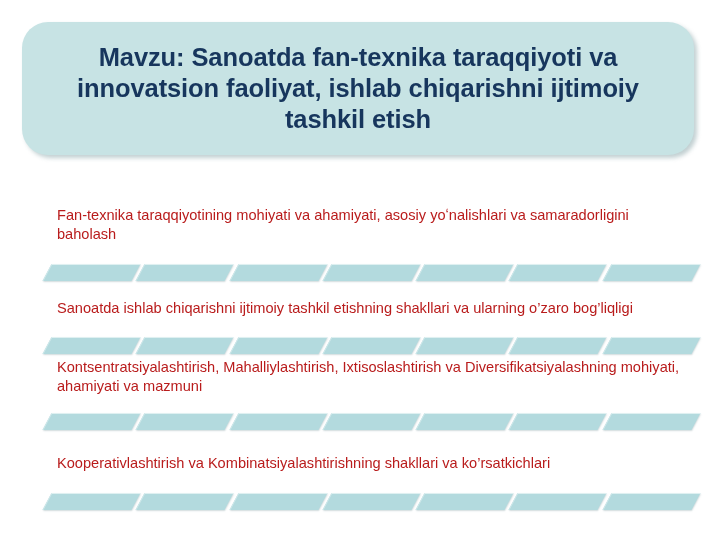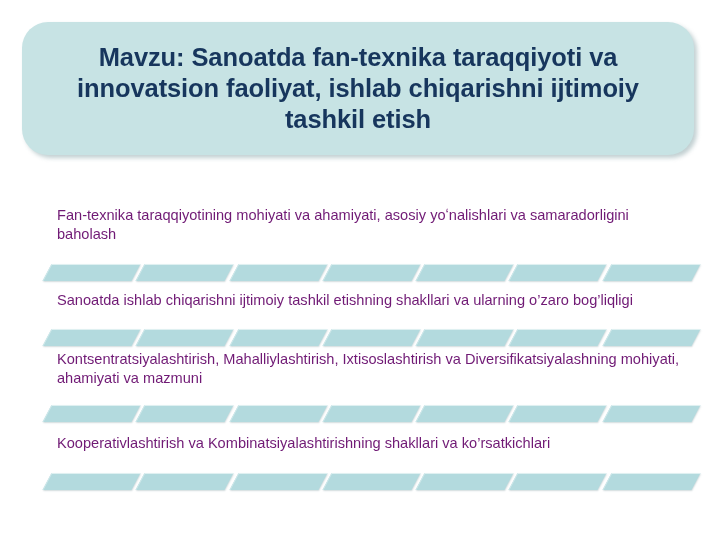--- a/index.html
+++ b/index.html
@@ -58,21 +58,21 @@
   }
 
   .section {
     position: relative;
   }
 
   .section-text {
     font-family: "Liberation Sans", sans-serif;
     font-size: 14.6px;
     line-height: 1.32;
-    color: #701a75;
+    color: #b91c1c;
     padding-left: 57px;
     padding-right: 28px;
     white-space: pre-line;
   }
 
   
   .divider {
     position: relative;
     height: 26px;
     margin-left: 47px;
@@ -118,21 +118,21 @@
     <div class="divider" style="margin-top:14px;">
       <div class="pgram sp-a"></div>
       <div class="pgram sp-a"></div>
       <div class="pgram sp-a"></div>
       <div class="pgram sp-a"></div>
       <div class="pgram sp-a"></div>
       <div class="pgram sp-a"></div>
       <div class="pgram sp-a"></div>
     </div>
 
-    <div class="section" style="margin-top:6px;">
+    <div class="section" style="margin-top:14px;">
       <div class="section-text">Sanoatda ishlab chiqarishni ijtimoiy tashkil etishning shakllari va ularning o’zaro bog’liqligi</div>
     </div>
 
     <div class="divider" style="margin-top:14px;">
       <div class="pgram sp-b"></div>
       <div class="pgram sp-b"></div>
       <div class="pgram sp-b"></div>
       <div class="pgram sp-b"></div>
       <div class="pgram sp-b"></div>
       <div class="pgram sp-b"></div>
@@ -146,21 +146,21 @@
     <div class="divider" style="margin-top:12px;">
       <div class="pgram sp-c"></div>
       <div class="pgram sp-c"></div>
       <div class="pgram sp-c"></div>
       <div class="pgram sp-c"></div>
       <div class="pgram sp-c"></div>
       <div class="pgram sp-c"></div>
       <div class="pgram sp-c"></div>
     </div>
 
-    <div class="section" style="margin-top:8px;">
+    <div class="section" style="margin-top:20px;">
       <div class="section-text">Kooperativlashtirish va Kombinatsiyalashtirishning shakllari va ko’rsatkichlari</div>
     </div>
 
     <div class="divider" style="margin-top:14px;">
       <div class="pgram sp-d"></div>
       <div class="pgram sp-d"></div>
       <div class="pgram sp-d"></div>
       <div class="pgram sp-d"></div>
       <div class="pgram sp-d"></div>
       <div class="pgram sp-d"></div>

